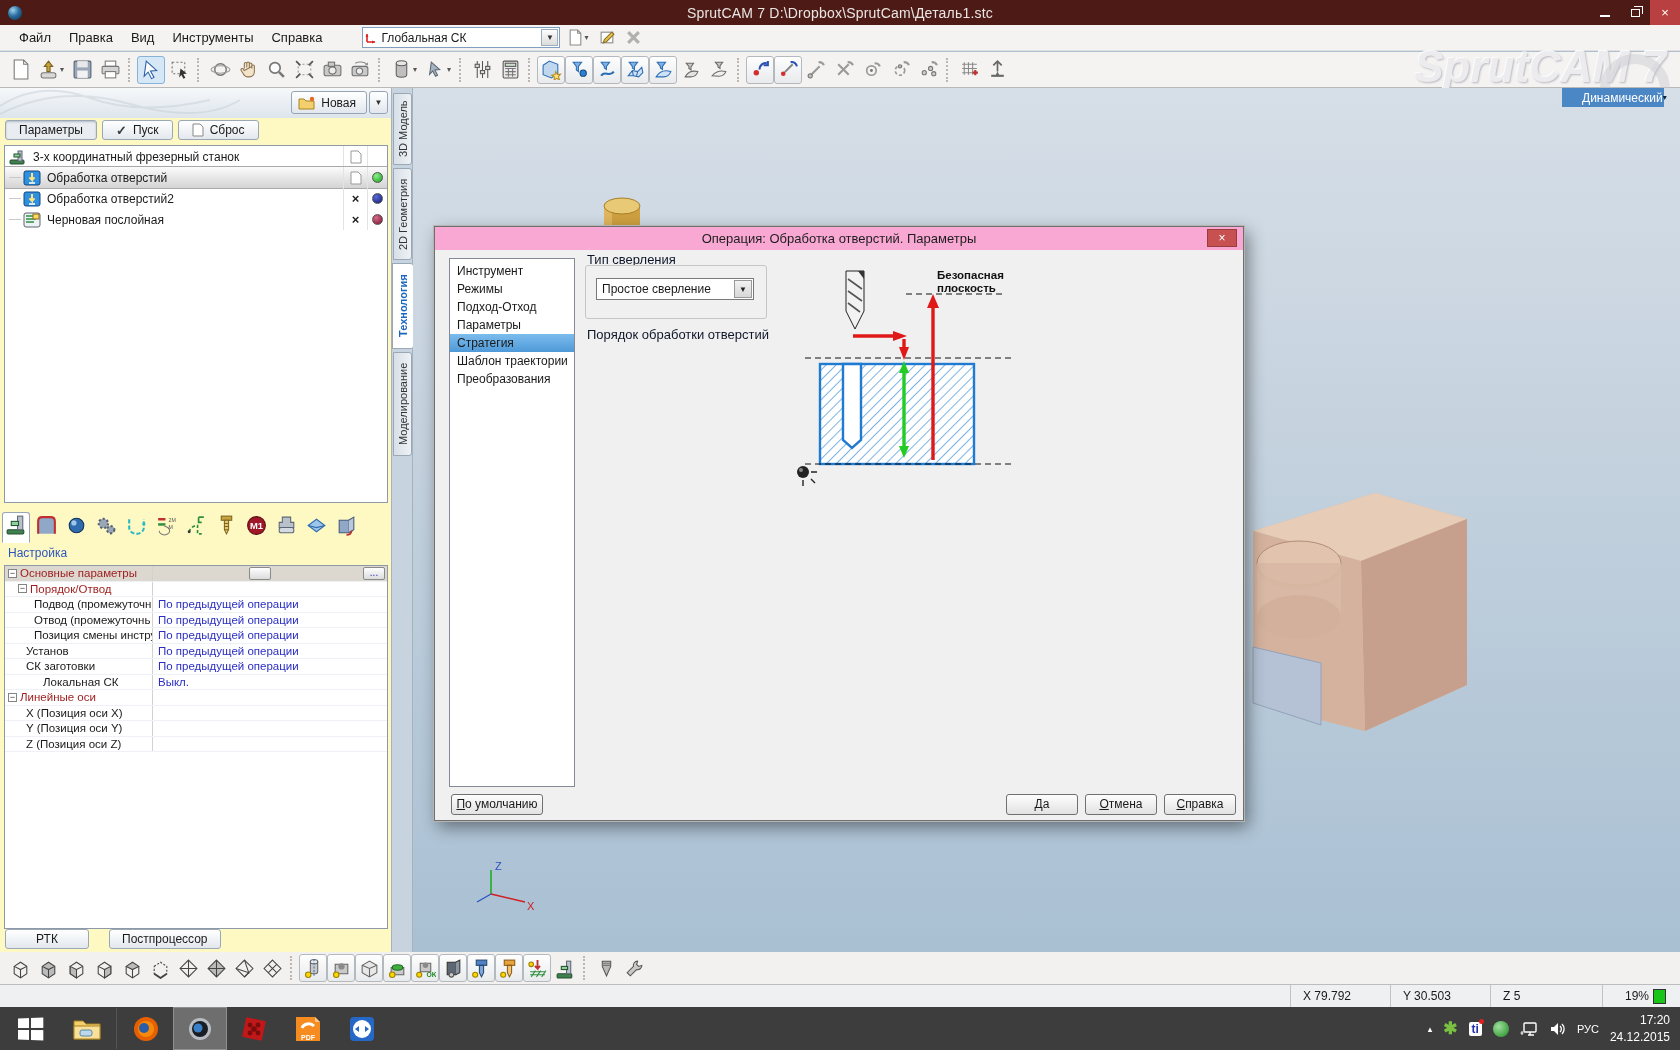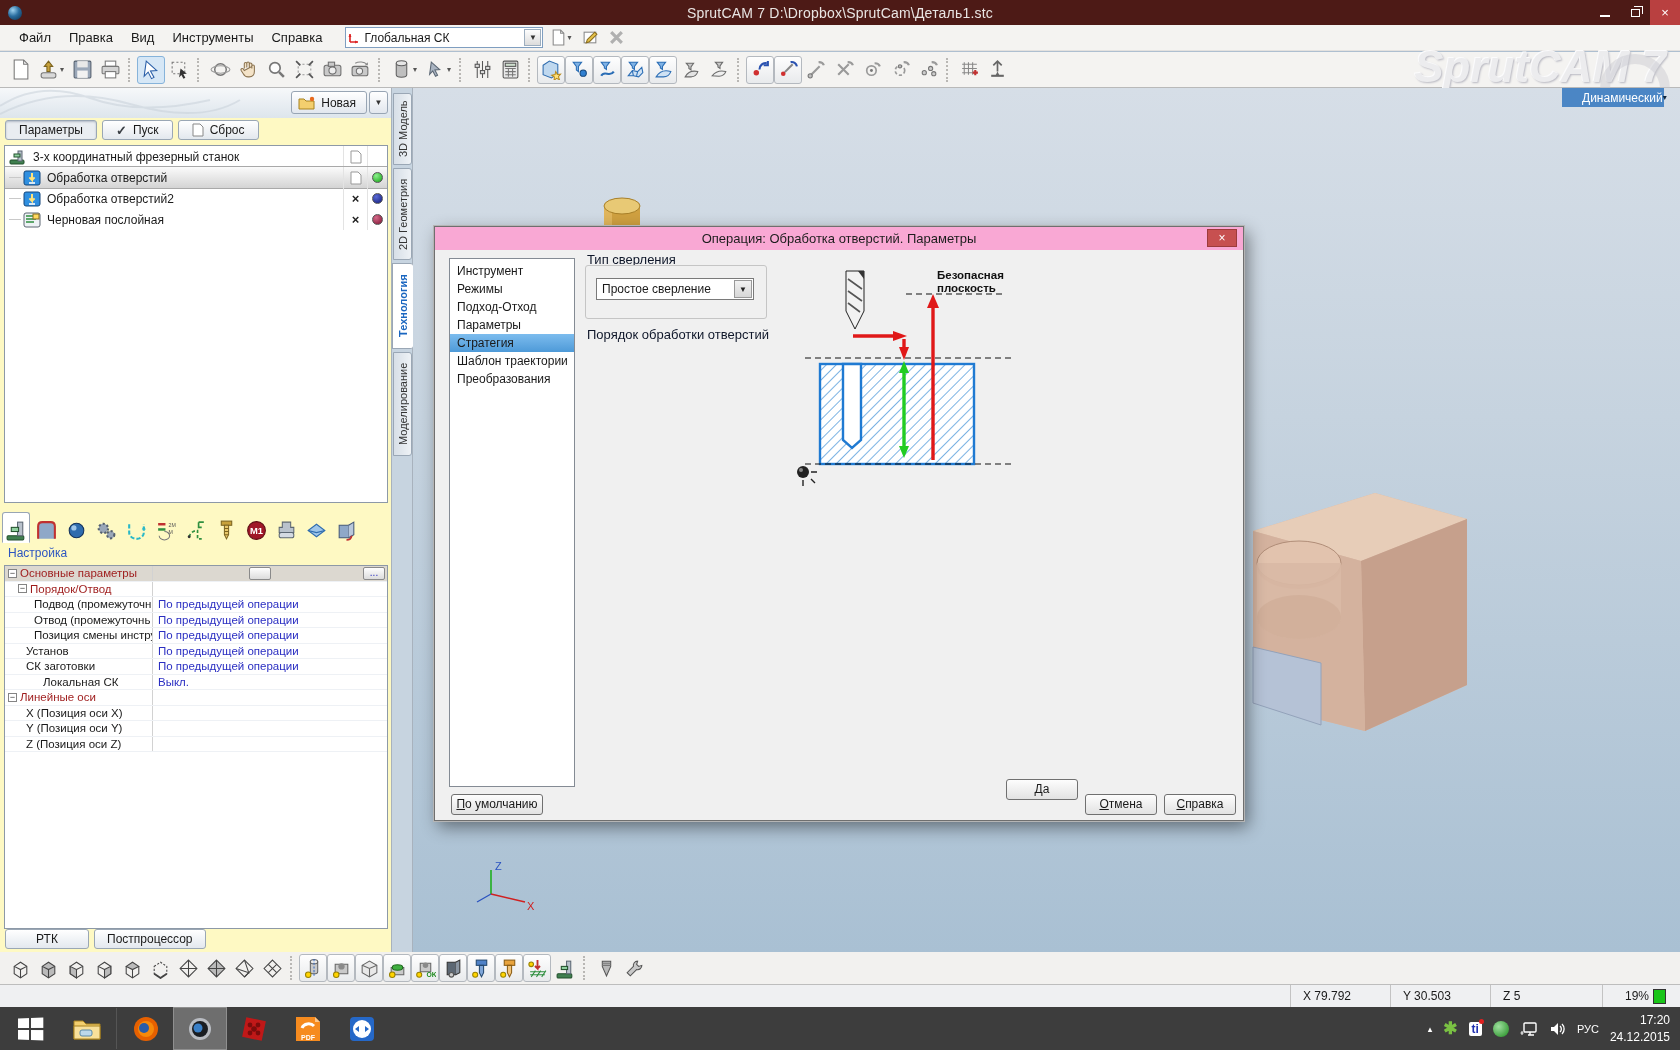--- a/index.html
+++ b/index.html
@@ -14,21 +14,21 @@
   .title-text{position:absolute;left:0;right:0;text-align:center;font-size:14px;letter-spacing:.2px}
   .wctl{position:absolute;right:0;top:0;height:25px;display:flex}
   .wbtn{width:30px;height:25px;display:flex;align-items:center;justify-content:center;color:#fff;font-size:13px}
   .wbtn.min span{display:block;width:10px;height:2px;background:#fff;margin-top:6px}
   .wbtn.rest span{display:block;width:9px;height:8px;border:1px solid #fff;box-shadow:2px -2px 0 -0px #4d1a16,3px -3px 0 0px #fff}
   .wbtn.close{background:#b94040}
 
   
   .menubar{position:absolute;left:0;top:25px;width:1680px;height:26px;background:#f4f3f1;border-bottom:1px solid #e3e1df;display:flex;align-items:center;padding-left:10px}
   .menu-item{padding:4px 9px;font-size:13px}
-  .cs-combo{margin-left:14px;width:198px;height:21px;background:#fff;border:1px solid #7f9ec0;display:flex;align-items:center;position:relative}
+  .cs-combo{margin-left:31px;width:198px;height:21px;background:#fff;border:1px solid #7f9ec0;display:flex;align-items:center;position:relative}
   .cs-combo .lbl{padding-left:2px;font-size:12px}
   .cs-drop{position:absolute;right:1px;top:1px;width:17px;height:17px;background:linear-gradient(#fdfdfd,#dcdcdc);border:1px solid #9daebf;font-size:8px;display:flex;align-items:center;justify-content:center;color:#333}
   .mico{width:22px;height:22px;margin-left:4px;display:flex;align-items:center;justify-content:center}
   .mico svg{width:17px;height:17px}
 
   
   .toolbar{position:absolute;left:0;top:52px;width:1680px;height:36px;background:#f4f3f1;border-bottom:1px solid #b9b9b9;display:flex;align-items:center;padding-left:6px}
   .grip{width:5px;height:24px;border-left:2px dotted #b9b7b4;margin:0 4px}
   .ti{width:28px;height:28px;border-radius:3px;display:flex;align-items:center;justify-content:center;flex:0 0 auto}
   .ti svg{width:21px;height:21px}
@@ -57,34 +57,34 @@
   .trow .opico{width:18px;height:16px;margin-right:6px;flex:0 0 auto}
   .trow .tlabel{flex:1;white-space:nowrap;overflow:hidden}
   .trow .tmark{width:24px;text-align:center;color:#222;font-weight:bold;font-size:13px;border-left:1px solid #e3e3e3;align-self:stretch;display:flex;align-items:center;justify-content:center}
   .trow .tdot{width:20px;border-left:1px solid #e3e3e3;align-self:stretch;display:flex;align-items:center;justify-content:center}
   .dot{width:11px;height:11px;border-radius:50%;border:1px solid #555}
   .dot.green{background:radial-gradient(circle at 35% 30%,#8ef08e,#13a313)}
   .dot.navy{background:radial-gradient(circle at 35% 30%,#5b6bd6,#101a78)}
   .dot.maroon{background:radial-gradient(circle at 35% 30%,#d66a8a,#7c1030)}
   .trow.selected{background:linear-gradient(#fbfbfb,#d4d4d4);outline:1px solid #a9a9a9}
   .strip{position:absolute;left:2px;top:424px;display:flex;align-items:center;gap:2px}
-  .sic{width:28px;height:28px;display:flex;align-items:flex-end;justify-content:center}
+  .sic{width:28px;height:28px;display:flex;align-items:flex-start;justify-content:center}
   .sic svg{width:23px;height:23px}
   .sic.active{background:#fff;border:1px solid #98a5b4;border-bottom:1px solid #fff;border-radius:3px 3px 0 0;height:31px}
   .nastr{position:absolute;left:8px;top:458px;color:#2d55c0;font-size:12px}
   .pgrid{position:absolute;left:4px;top:477px;width:384px;height:364px;background:#fff;border:1px solid #8d99a7;font-size:11.5px;overflow:hidden}
   .grow{height:15.5px;display:flex;align-items:stretch;border-bottom:1px solid #eef1f5}
   .grow.hdr{background:#dcd8d0}
   .gl{width:148px;border-right:1px solid #d2d2d2;display:flex;align-items:center;white-space:nowrap;overflow:hidden}
   .gv{flex:1;display:flex;align-items:center;padding-left:5px;color:#2a2ec2;white-space:nowrap;overflow:hidden}
   .ind0{padding-left:3px}.ind1{padding-left:13px}.ind2{padding-left:29px}
   .red{color:#9e1b1b}
   .mbox{display:inline-block;width:9px;height:9px;border:1px solid #848484;background:#fff;font-size:9px;line-height:7px;text-align:center;color:#333;margin-right:3px;flex:0 0 auto}
   .dots-btn{width:22px;height:13px;margin:1px 2px 0 auto;border:1px solid #8a8a8a;border-radius:2px;background:linear-gradient(#fefefe,#dcdcdc);font-size:10px;line-height:9px;text-align:center}
-  .btabs{position:absolute;left:5px;bottom:3px;display:flex;gap:5px}
+  .btabs{position:absolute;left:5px;bottom:3px;display:flex;gap:20px}
   .btab{height:20px;display:flex;align-items:center;justify-content:center;font-size:12px;border:1px solid #9aa7b5;border-radius:3px;background:linear-gradient(#ffffff,#e3e8ee)}
   .btab.rtk{width:84px}
   .btab.pp{padding:0 12px}
 
   
   .side-strip{position:absolute;left:392px;top:88px;width:21px;height:864px;background:#c7d4e0;border-right:1px solid #a8b2bd}
   .vtab{position:absolute;left:1px;width:19px;display:flex;align-items:center;justify-content:center;
     writing-mode:vertical-rl;transform:rotate(180deg);font-size:11px;color:#333;
     background:linear-gradient(90deg,#eef2f6,#d7dfe7);border:1px solid #9aa7b5;border-radius:3px 0 0 3px}
   .vtab.active{background:#fff;color:#1a66c0;font-weight:bold;left:0;width:21px;border-left:none}
@@ -769,21 +769,21 @@
       <text x="162" y="35" font-size="11.5" font-weight="bold" fill="#111">плоскость</text>
 
       <g>
         <circle cx="28" cy="215" r="6" fill="#222"></circle>
         <circle cx="26" cy="213" r="2" fill="#888"></circle>
         <path d="M36 215 h6 M28 223 v6 M36 222 l4 4" stroke="#222" stroke-width="1.4"></path>
       </g>
     </svg>
 
     <div class="dbtn accel" style="left:16px;top:567px;width:92px">По умолчанию</div>
-    <div class="dbtn accel" style="left:571px;top:552px;width:72px">Да</div>
+    <div class="dbtn accel" style="left:571px;top:567px;width:72px">Да</div>
     <div class="dbtn accel" style="left:650px;top:567px;width:72px">Отмена</div>
     <div class="dbtn accel" style="left:729px;top:567px;width:72px">Справка</div>
   </div>
 
   <div class="btoolbar">
     <div class="ti">
         <svg viewBox="0 0 20 20">
           <path d="M4 8 l6-4 6 4 v7 l-6 4 -6-4z" fill="none" stroke="#444"></path>
           <path d="M4 8 l6 3 6-3 M10 11 v8" fill="none" stroke="#444"></path>
         </svg>

